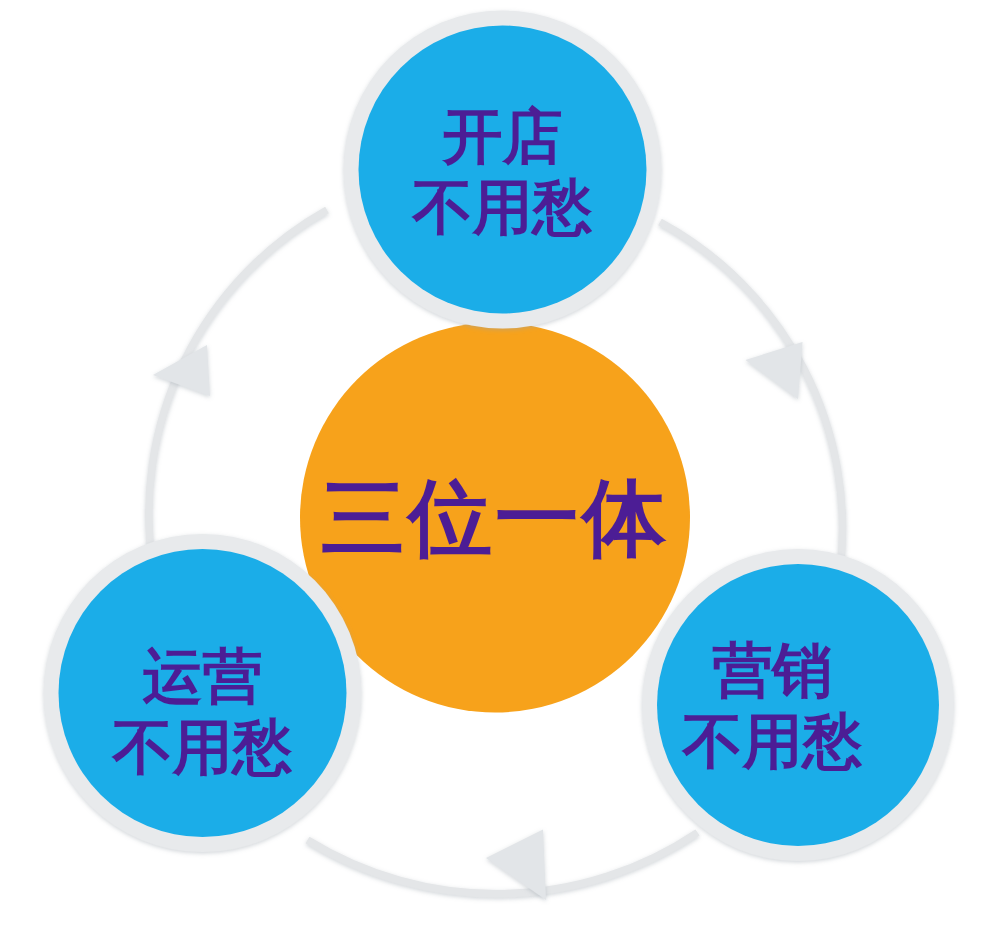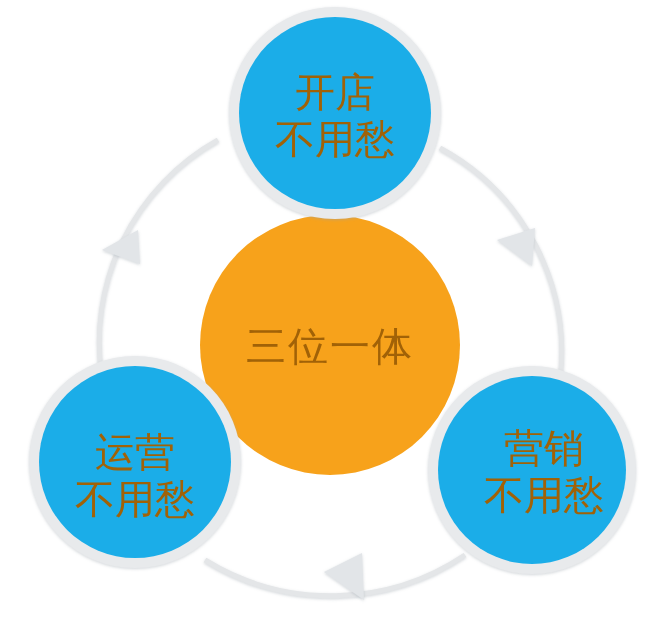--- a/index.html
+++ b/index.html
@@ -1,26 +1,26 @@
 <!DOCTYPE html>
 <html><head>
 <meta charset="utf-8">
 <style>
   html, body { margin: 0; padding: 0; background: #ffffff; }
   body { width: 656px; height: 624px; position: relative; overflow: hidden; font-family: "DejaVu Sans", sans-serif; }
   #stage { position: absolute; left: 0; top: 0; width: 656px; height: 624px; }
   svg { position: absolute; left: 0; top: 0; }
   .label {
-    position: absolute; color: #a16207; font-weight: normal; text-align: center;
+    position: absolute; color: #4c1d95; font-weight: bold; text-align: center;
     line-height: 1.18; white-space: nowrap; transform: translate(-50%, -50%);
     font-family: "DejaVu Sans", sans-serif;
   }
   .label .l1, .label .l2 { display: block; }
   .node-label { font-size: 40px; }
-  .center-label { font-size: 40px; letter-spacing: 2px; }
+  .center-label { font-size: 56px; letter-spacing: 2px; }
 </style>
 </head>
 <body>
 
 <div id="stage">
   <svg width="656" height="624" viewBox="0 0 656 624">
     <defs>
       <filter id="sh" x="-20%" y="-20%" width="140%" height="140%">
         <feDropShadow dx="0" dy="1" stdDeviation="1.5" flood-color="#9aa3ab" flood-opacity="0.45"></feDropShadow>
       </filter>
@@ -62,21 +62,21 @@
 
   <div class="label center-label" style="left:330px; top:347px;">
     <span>三位一体</span>
   </div>
 
   <div class="label node-label" style="left:335px; top:116px;">
     <span class="l1">开店</span>
     <span class="l2">不用愁</span>
   </div>
 
-  <div class="label node-label" style="left:544px; top:472px;">
+  <div class="label node-label" style="left:515px; top:472px;">
     <span class="l1">营销</span>
     <span class="l2">不用愁</span>
   </div>
 
   <div class="label node-label" style="left:135px; top:476px;">
     <span class="l1">运营</span>
     <span class="l2">不用愁</span>
   </div>
 </div>
 

